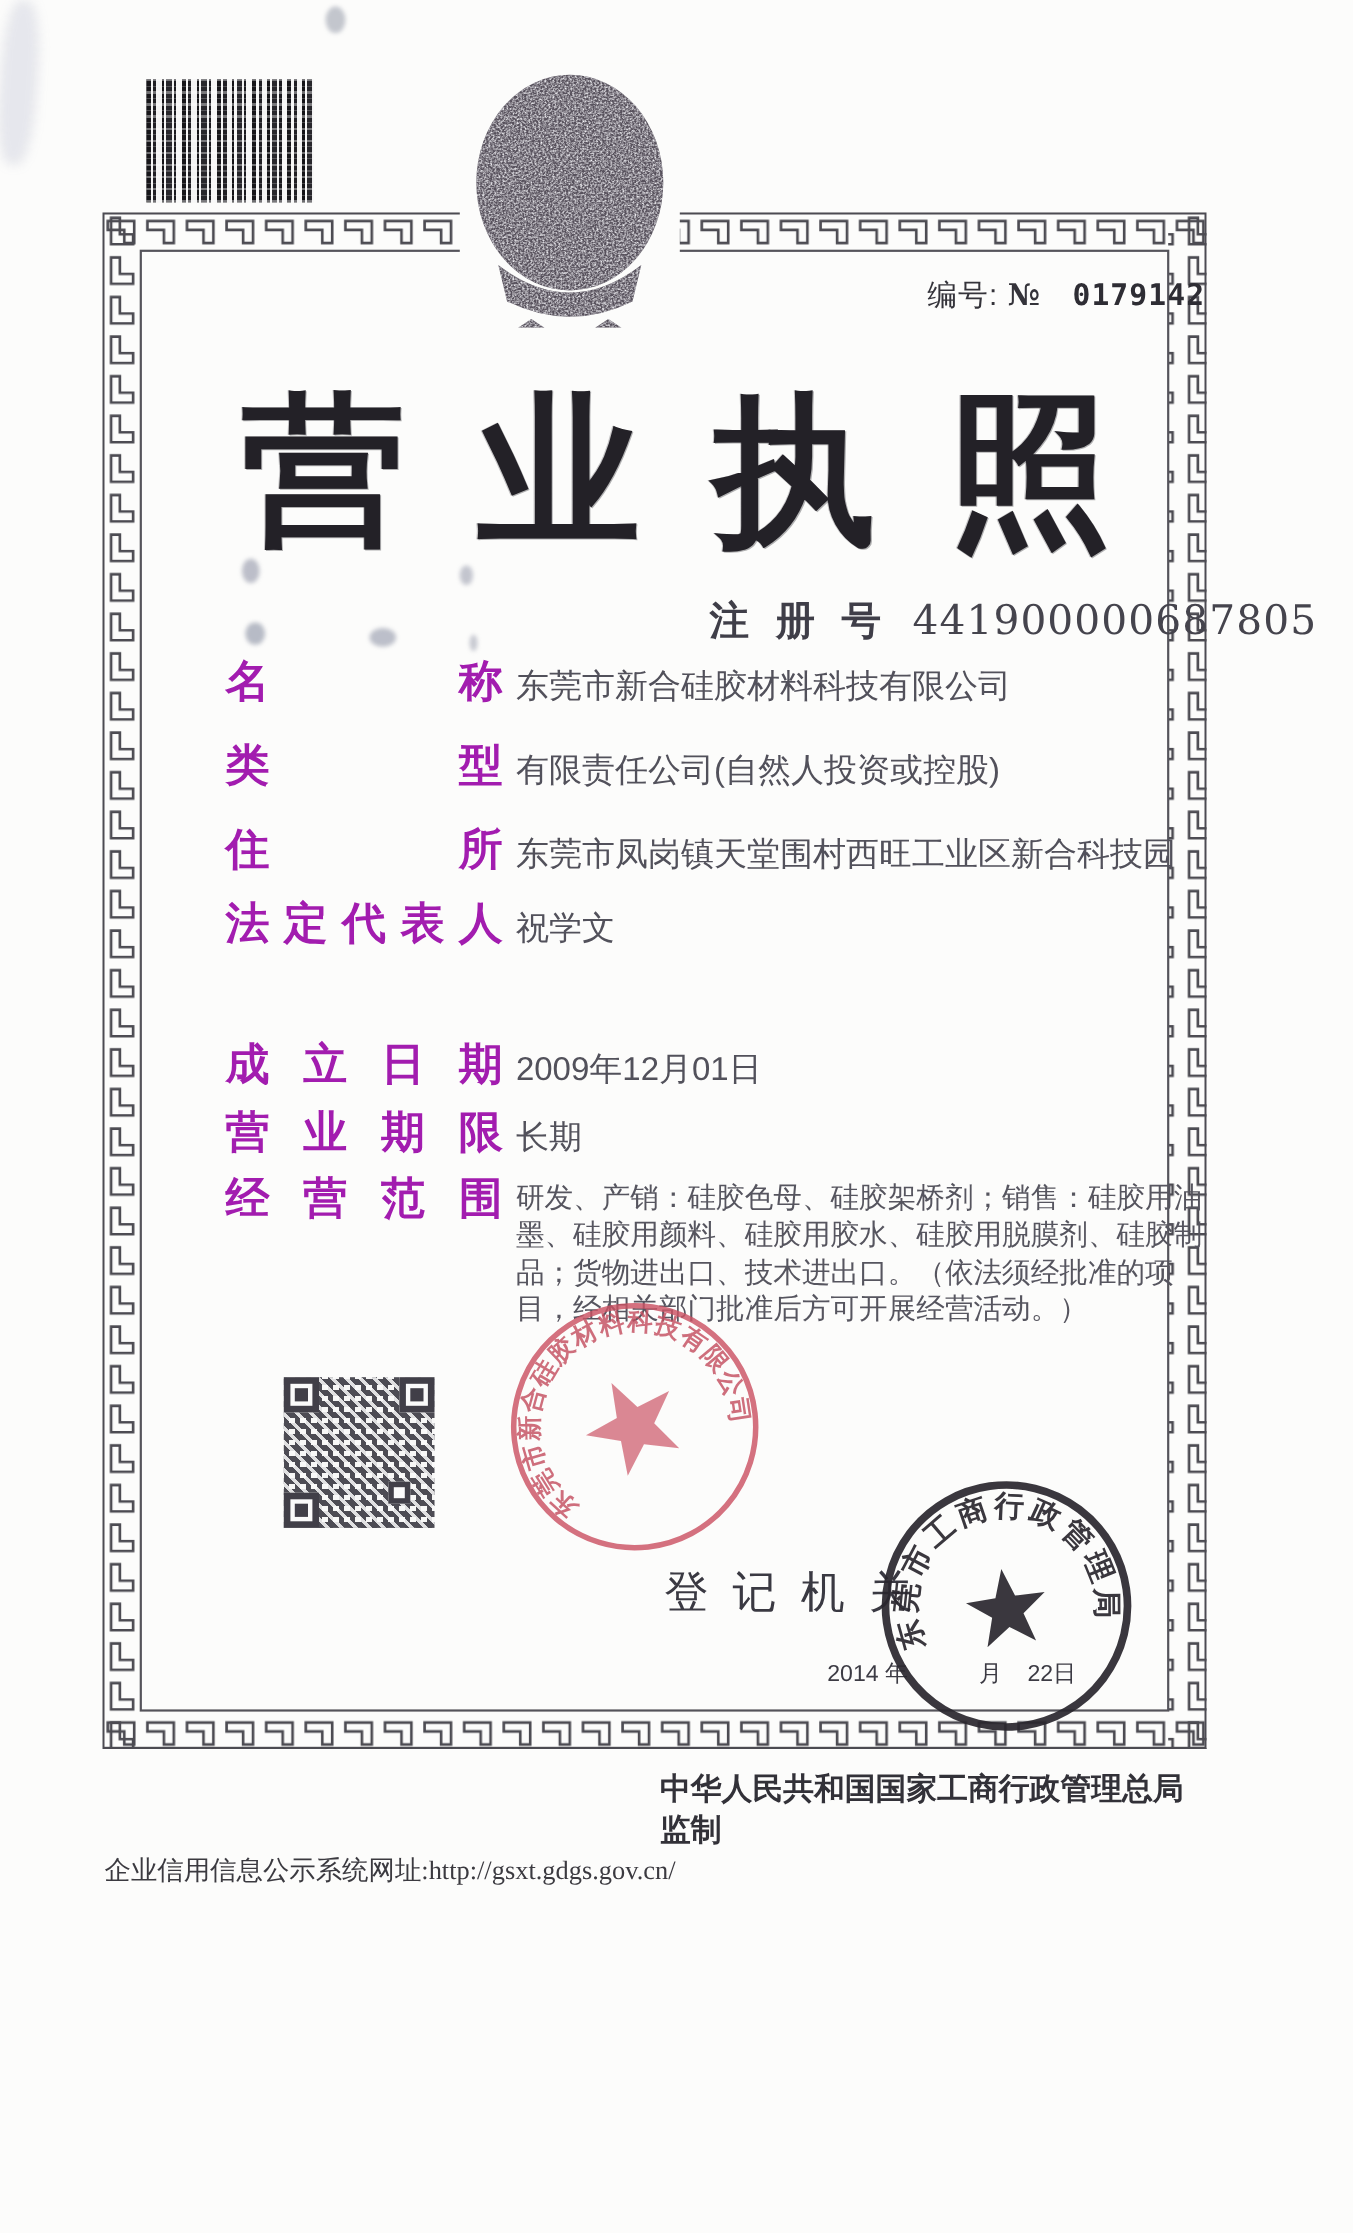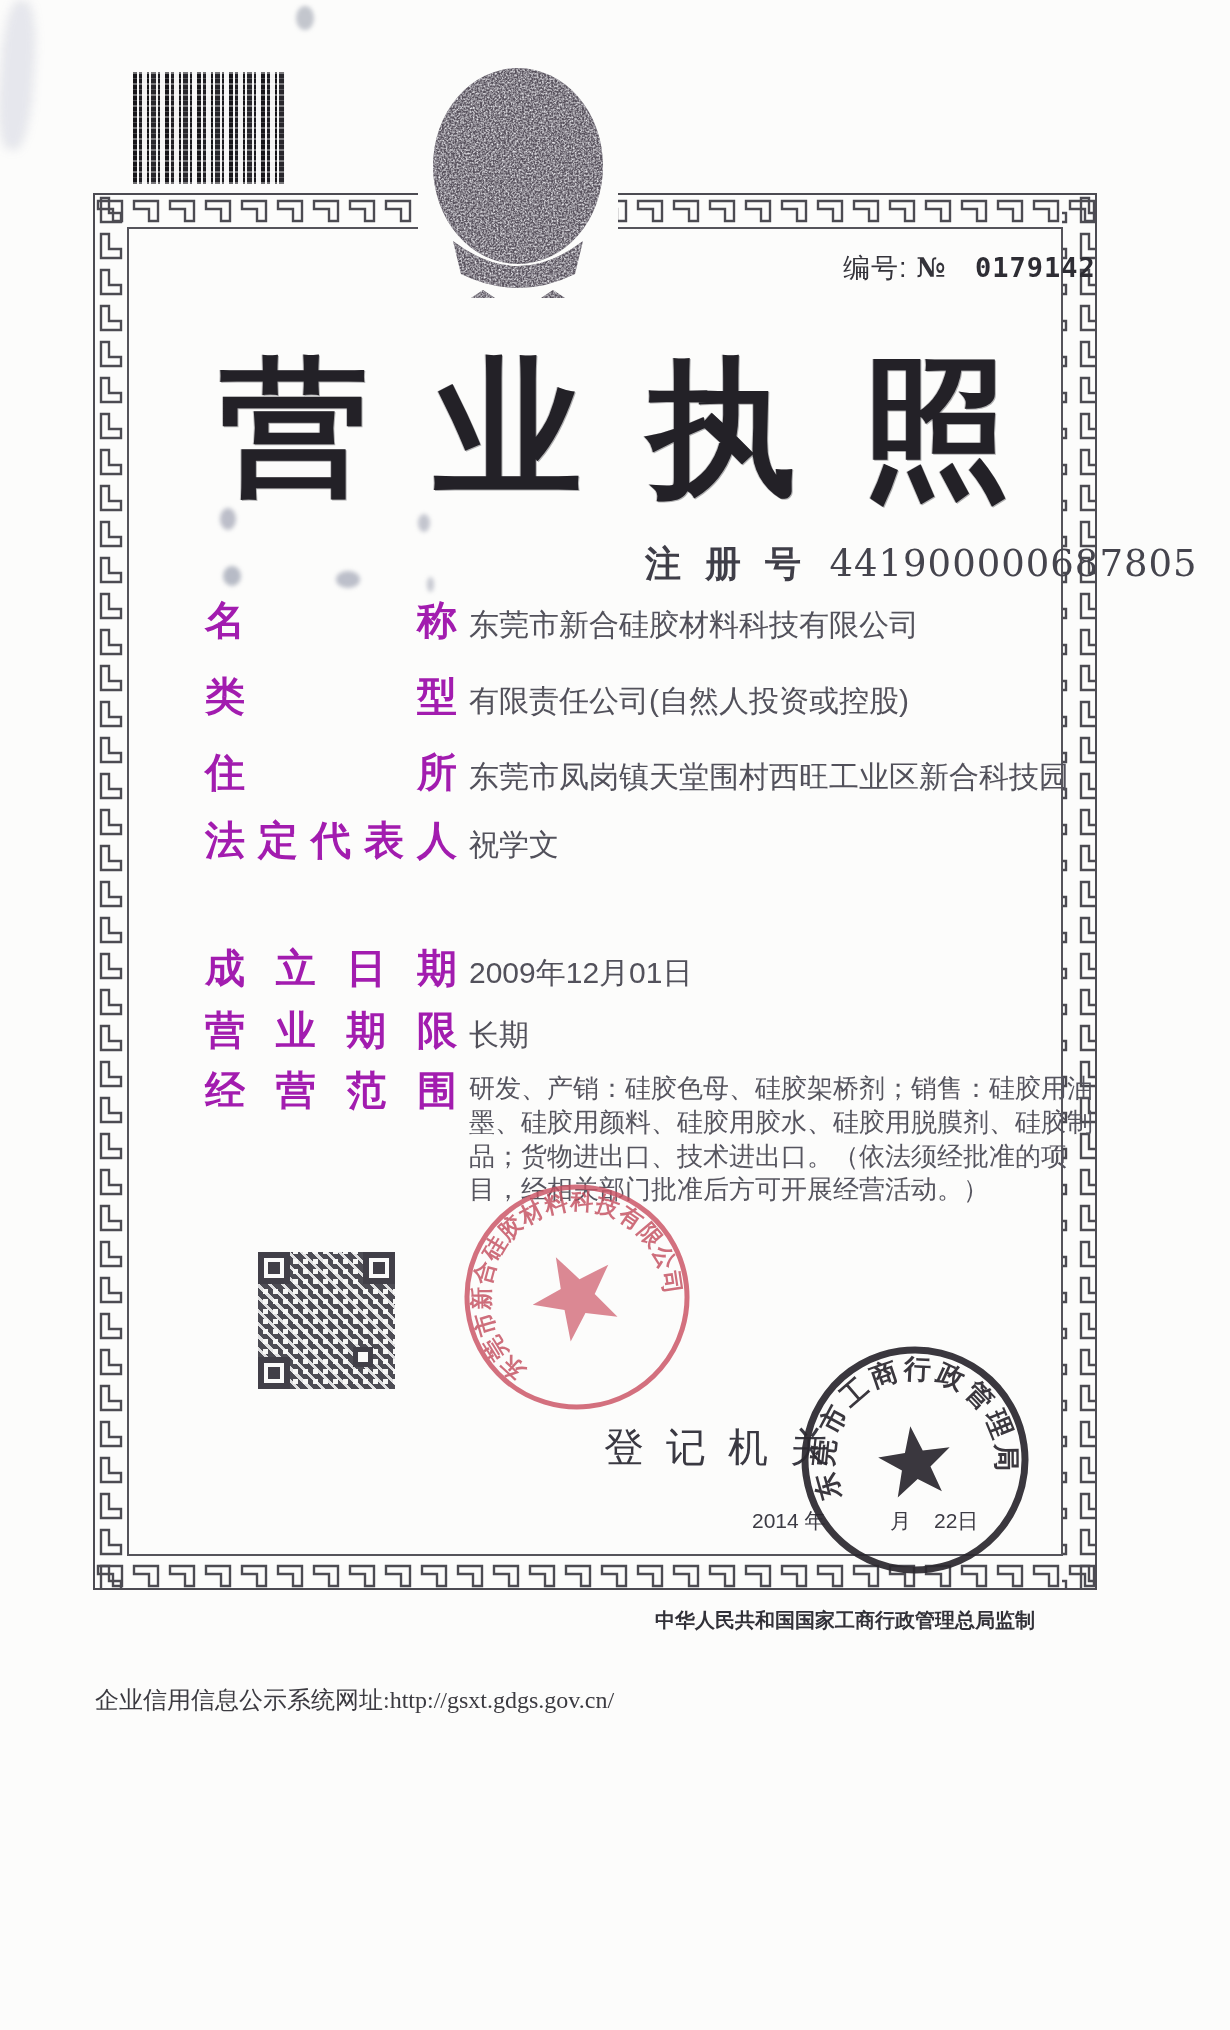--- a/index.html
+++ b/index.html
@@ -58,21 +58,21 @@
   .company-seal{left:452px;top:1172px;}
   .authority-seal{left:795px;top:1340px;}
 
   
   .reg-authority{left:604px;top:1420px;font-size:40px;font-weight:400;color:#3a3942;letter-spacing:22px;white-space:nowrap;}
   .date-part{position:absolute;top:1495px;font-size:21px;color:#3c3b44;white-space:nowrap;margin-top:12px;}
   .date-year{left:752px;} .date-month{left:890px;} .date-day{left:934px;}
 
   
   .footer-left{left:95px;top:1684px;font-size:24px;color:#3b3a40;font-family:Liberation Serif, serif;}
-  .footer-right{left:600px;top:1607px;width:490px;text-align:center;font-size:20px;font-weight:600;color:#323138;}
+  .footer-right{left:600px;top:1607px;width:490px;text-align:left;font-size:28px;font-weight:600;color:#323138;}
 
   
   .smudge{position:absolute;border-radius:50%;filter:blur(2px);}
   .ink-smudge{left:300px;top:832px;width:34px;height:150px;background:rgba(96,104,148,.14);
               filter:blur(5px);transform:rotate(4deg);border-radius:40%;}
 </style>
 </head>
 <body>
 
 <div id="doc">

